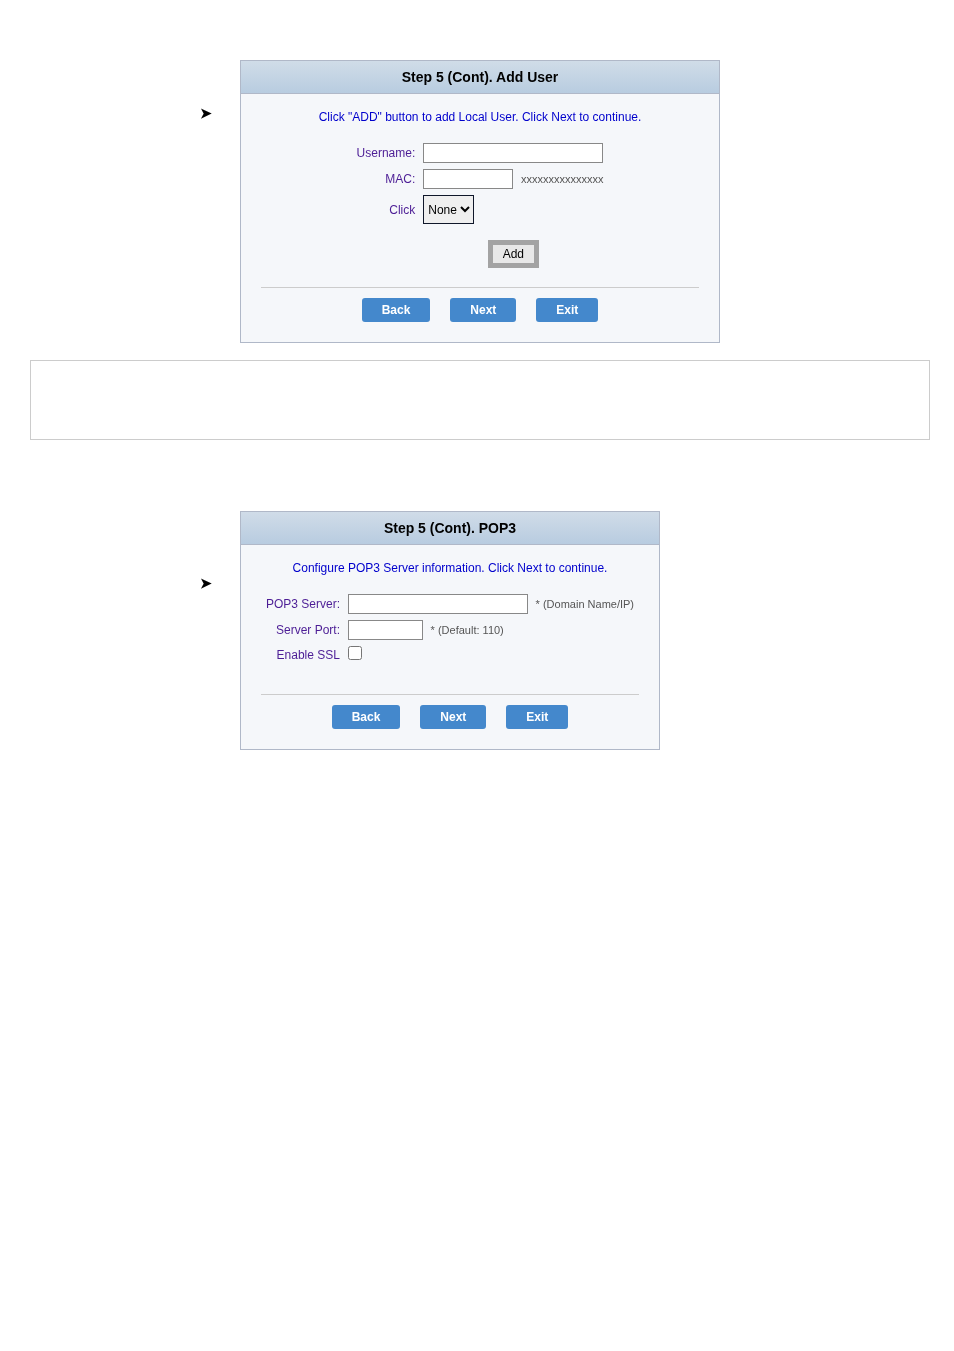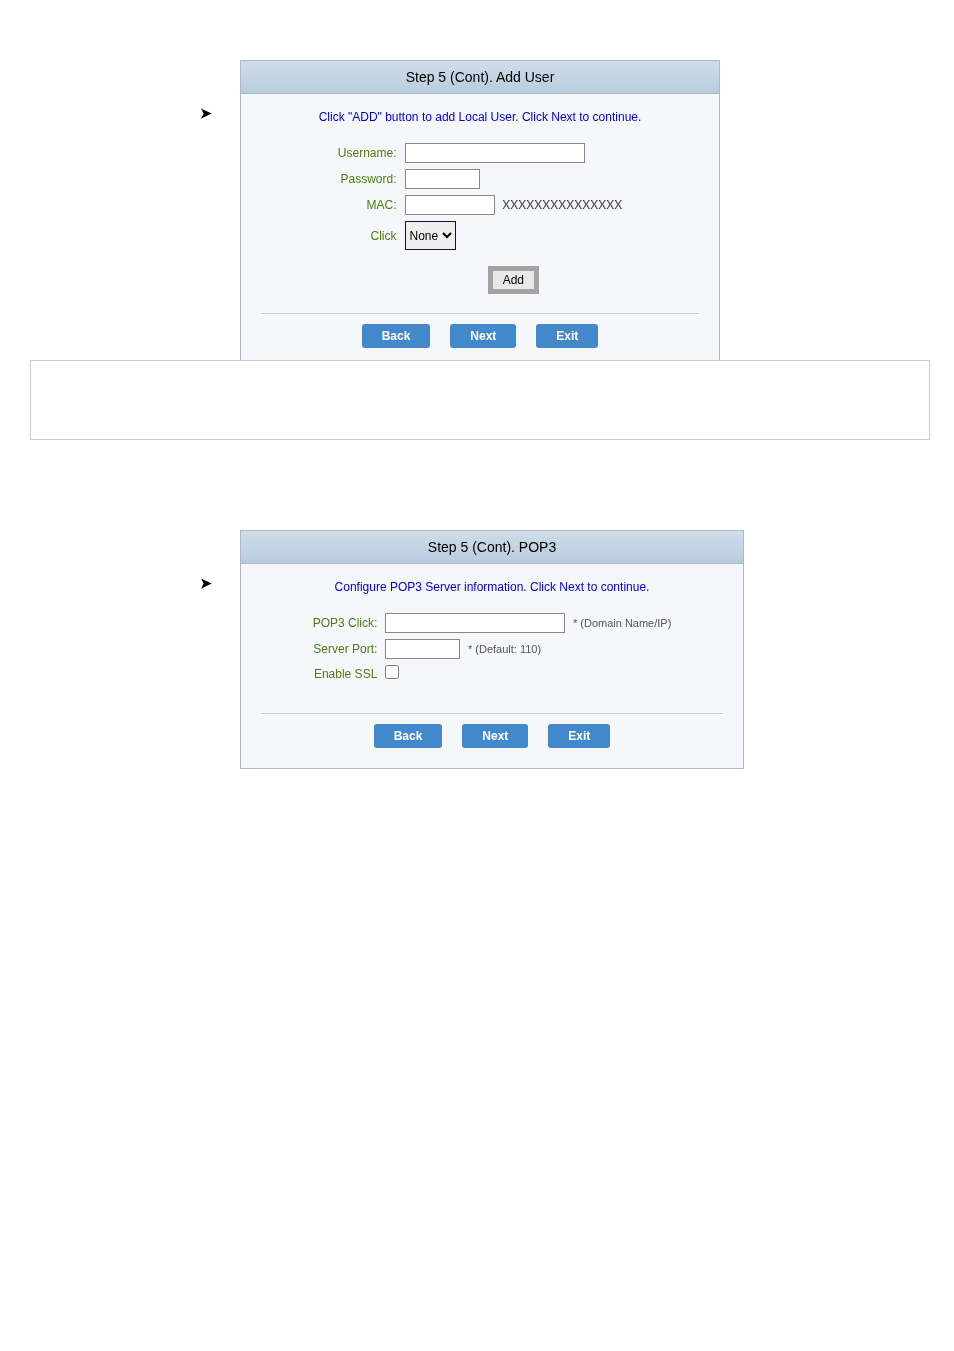--- a/index.html
+++ b/index.html
@@ -33,21 +33,21 @@
       border: 1px solid #b0b8c8;
       background: #f5f7fa;
       position: relative;
     }
 
     .panel-header {
       background: linear-gradient(to bottom, #d0dce8, #b8cce0);
       text-align: center;
       padding: 8px 10px;
       font-size: 14px;
-      font-weight: normal;
+      font-weight: bold;
       color: #000;
       border-bottom: 1px solid #b0b8c8;
     }
 
     .panel-body {
       padding: 16px 20px 20px 20px;
     }
 
     .instruction-text {
       color: #0000cc;
@@ -63,21 +63,21 @@
     }
 
     .form-table td {
       padding: 3px 4px;
       vertical-align: middle;
     }
 
     .form-label {
       text-align: right;
       font-size: 12px;
-      color: #4d7c0f;
+      color: #4c1d95;
       white-space: nowrap;
     }
 
     .form-input {
       font-size: 12px;
       padding: 1px 2px;
       border: 1px solid #888;
       height: 20px;
     }
 
@@ -87,21 +87,21 @@
 
     .form-input-medium {
       width: 90px;
     }
 
     .form-input-short {
       width: 75px;
     }
 
     .mac-dots {
-      font-size: 16px;
+      font-size: 11px;
       color: #555;
       margin-left: 4px;
     }
 
     .policy-select {
       font-size: 12px;
       height: 29px;
       border: 1px solid #0f172a;
     }
 
@@ -152,23 +152,23 @@
       left: 30px;
       width: 900px;
       height: 80px;
       border: 1px solid #ccc;
       background: #fff;
     }
 
     
     .section3 {
       position: absolute;
-      top: 530px;
+      top: 511px;
       left: 240px;
-      width: 504px;
+      width: 420px;
     }
 
     .arrow1 {
       top: 105px;
       left: 200px;
     }
 
     .arrow2 {
       top: 575px;
       left: 200px;
@@ -199,26 +199,20 @@
     </div>
     <div class="panel-body">
       <div class="instruction-text">Click "ADD" button to add Local User. Click Next to continue.</div>
 
       <table class="form-table">
         <tbody>
             <tr>
           <td class="form-label">Username:</td>
           <td>
             <input type="text" class="form-input form-input-wide" value="" style="">
-          </td>
-        </tr>
-        <tr>
-          <td class="form-label">Password:</td>
-          <td>
-            <input type="password" class="form-input form-input-short" value="" style="">
           </td>
         </tr>
         <tr>
           <td class="form-label">MAC:</td>
           <td>
             <input type="text" class="form-input form-input-medium" value="" style="">
             <span class="mac-dots">xxxxxxxxxxxxxxx</span>
           </td>
         </tr>
         <tr>
@@ -256,21 +250,21 @@
   <div class="section3 panel">
     <div class="panel-header">
       <span>Step 5 (Cont). POP3</span>
     </div>
     <div class="panel-body">
       <div class="instruction-text">Configure POP3 Server information. Click Next to continue.</div>
 
       <table class="form-table" style="margin-top:12px;">
         <tbody>
             <tr>
-          <td class="form-label">POP3 Click:</td>
+          <td class="form-label">POP3 Server:</td>
           <td>
             <input type="text" class="form-input form-input-wide" value="" style="">
             <span style="font-size:11px; color:#555; margin-left:4px;">* (Domain Name/IP)</span>
           </td>
         </tr>
         <tr>
           <td class="form-label">Server Port:</td>
           <td>
             <input type="text" class="form-input form-input-short" value="" style="">
             <span style="font-size:11px; color:#555; margin-left:4px;margin-top:12px;">* (Default: 110)</span>

